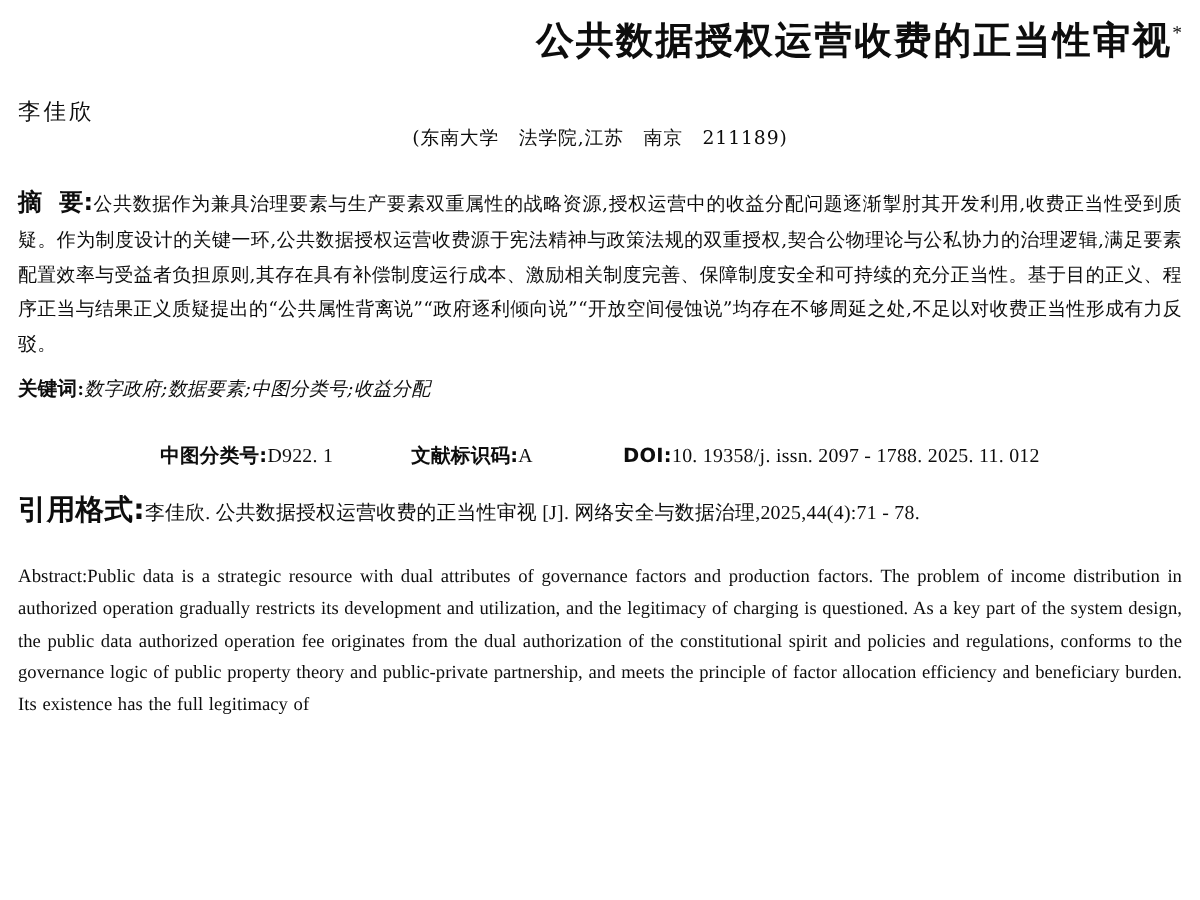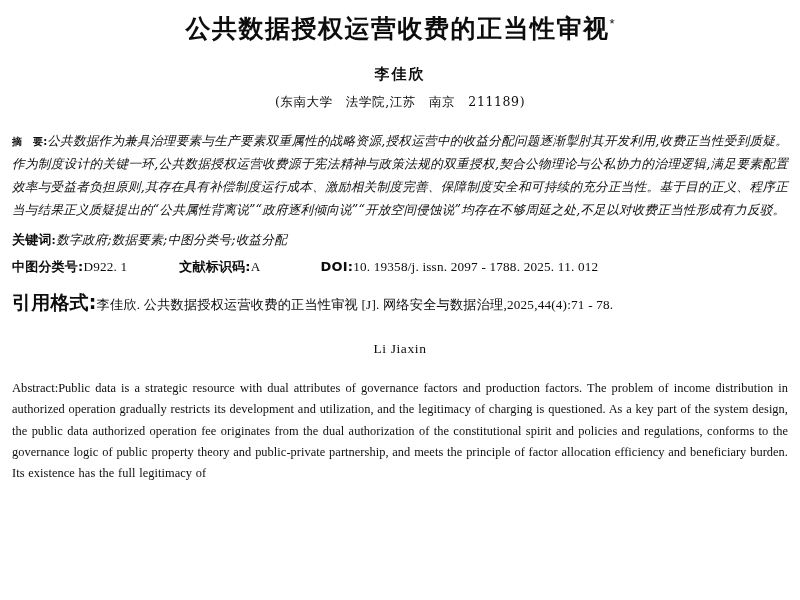--- a/index.html
+++ b/index.html
@@ -18,96 +18,95 @@
   .page {
     position: relative;
     width: 800px;
     height: 600px;
     box-sizing: border-box;
     padding: 0 12px;
   }
 
   
   .cn-title {
-    text-align: center;
-    font-family: Liberation Sans, sans-serif;
+    text-align: right;
+    font-family: Liberation Serif, serif;
     font-weight: 700;
     font-size: 25px;
     letter-spacing: 1.5px;
     line-height: 1.2;
     margin: 13px 0 0 0;
     white-space: nowrap;
   }
   .cn-title .star {
     font-size: 13px;
     vertical-align: super;
     font-weight: 400;
     letter-spacing: 0;
   }
 
   
   .cn-author {
-    text-align: center;
+    text-align: left;
     font-family: "DejaVu Serif", "Liberation Serif", serif;
-    font-weight: 700;
+    font-weight: 400;
     font-size: 15px;
     letter-spacing: 2px;
     margin-top: 22px;
   }
   .cn-affil {
     text-align: center;
     font-family: "DejaVu Serif", "Liberation Serif", serif;
     font-size: 12.5px;
     letter-spacing: 0.6px;
-    margin-top: 10px;
     white-space: pre;
   }
 
   
   .abs-block {
     margin-top: 19px;
     font-family: "DejaVu Serif", "Liberation Serif", serif;
     font-size: 12.6px;
     line-height: 1.82;
     text-align: justify;
     text-align-last: left;
     letter-spacing: 0.2px;
   }
   .abs-inner {
-    font-style: italic;
   }
   .abs-label {
     font-family: "DejaVu Sans", "Liberation Sans", sans-serif;
     font-weight: 700;
     font-style: normal;
-    font-size: 10px;
+    font-size: 16px;
     letter-spacing: 0;
   }
   .abs-label .sp { display: inline-block; width: 11px; }
 
   .kw-line {
     margin-top: 9px;
     font-family: "DejaVu Serif", "Liberation Serif", serif;
     font-style: italic;
     font-size: 12.6px;
     letter-spacing: 0.2px;
   }
   .kw-line .kw-label {
     font-family: Liberation Serif, serif;
     font-weight: 700;
     font-style: normal;
     font-size: 13px;
   }
 
   
   .class-row {
-    margin-top: 9px;
+    margin-top: 27px;
     font-size: 13.2px;
     white-space: nowrap;
     letter-spacing: 0.2px;
+    text-align: center;
   }
   .class-row .lbl {
     font-family: "DejaVu Sans", "Liberation Sans", sans-serif;
     font-weight: 700;
     font-size: 13px;
   }
   .class-row .val {
     font-family: "Liberation Serif", "DejaVu Serif", serif;
     font-size: 13.2px;
   }
@@ -180,18 +179,17 @@
 
   <div class="abs-block"><span class="abs-label"><span>摘</span><span class="sp"></span><span>要:</span></span><span class="abs-inner">公共数据作为兼具治理要素与生产要素双重属性的战略资源,授权运营中的收益分配问题逐渐掣肘其开发利用,收费正当性受到质疑。作为制度设计的关键一环,公共数据授权运营收费源于宪法精神与政策法规的双重授权,契合公物理论与公私协力的治理逻辑,满足要素配置效率与受益者负担原则,其存在具有补偿制度运行成本、激励相关制度完善、保障制度安全和可持续的充分正当性。基于目的正义、程序正当与结果正义质疑提出的“公共属性背离说”“政府逐利倾向说”“开放空间侵蚀说”均存在不够周延之处,不足以对收费正当性形成有力反驳。</span></div>
 
   <div class="kw-line"><span class="kw-label">关键词:</span><span>数字政府;数据要素;中图分类号;收益分配</span></div>
 
   <div class="class-row"><span class="lbl">中图分类号:</span><span class="val">D922. 1</span><span class="gap1"></span><span class="lbl">文献标识码:</span><span class="val">A</span><span class="gap2"></span><span class="lbl">DOI:</span><span class="val">10. 19358/j. issn. 2097 - 1788. 2025. 11. 012</span></div>
 
   <div class="cite-row"><span class="lbl">引用格式:</span><span>李佳欣. 公共数据授权运营收费的正当性审视 [J]. 网络安全与数据治理,2025,44(4):71 - 78.</span></div>
 
 
-  <div class="en-author">Li Jiaxin</div>
 
 
   <div class="en-abs"><span class="en-label">Abstract:</span><span>Public data is a strategic resource with dual attributes of governance factors and production factors. The problem of income distribution in authorized operation gradually restricts its development and utilization, and the legitimacy of charging is questioned. As a key part of the system design, the public data authorized operation fee originates from the dual authorization of the constitutional spirit and policies and regulations, conforms to the governance logic of public property theory and public-private partnership, and meets the principle of factor allocation efficiency and beneficiary burden. Its existence has the full legitimacy of</span></div>
 
 </div>
 
 </body></html>

